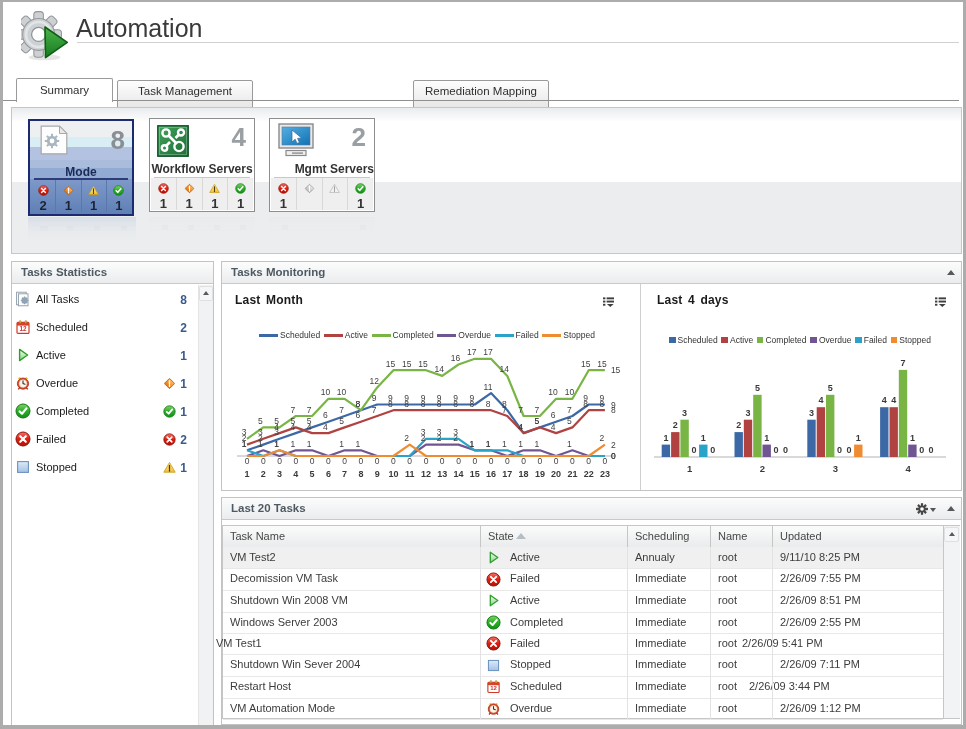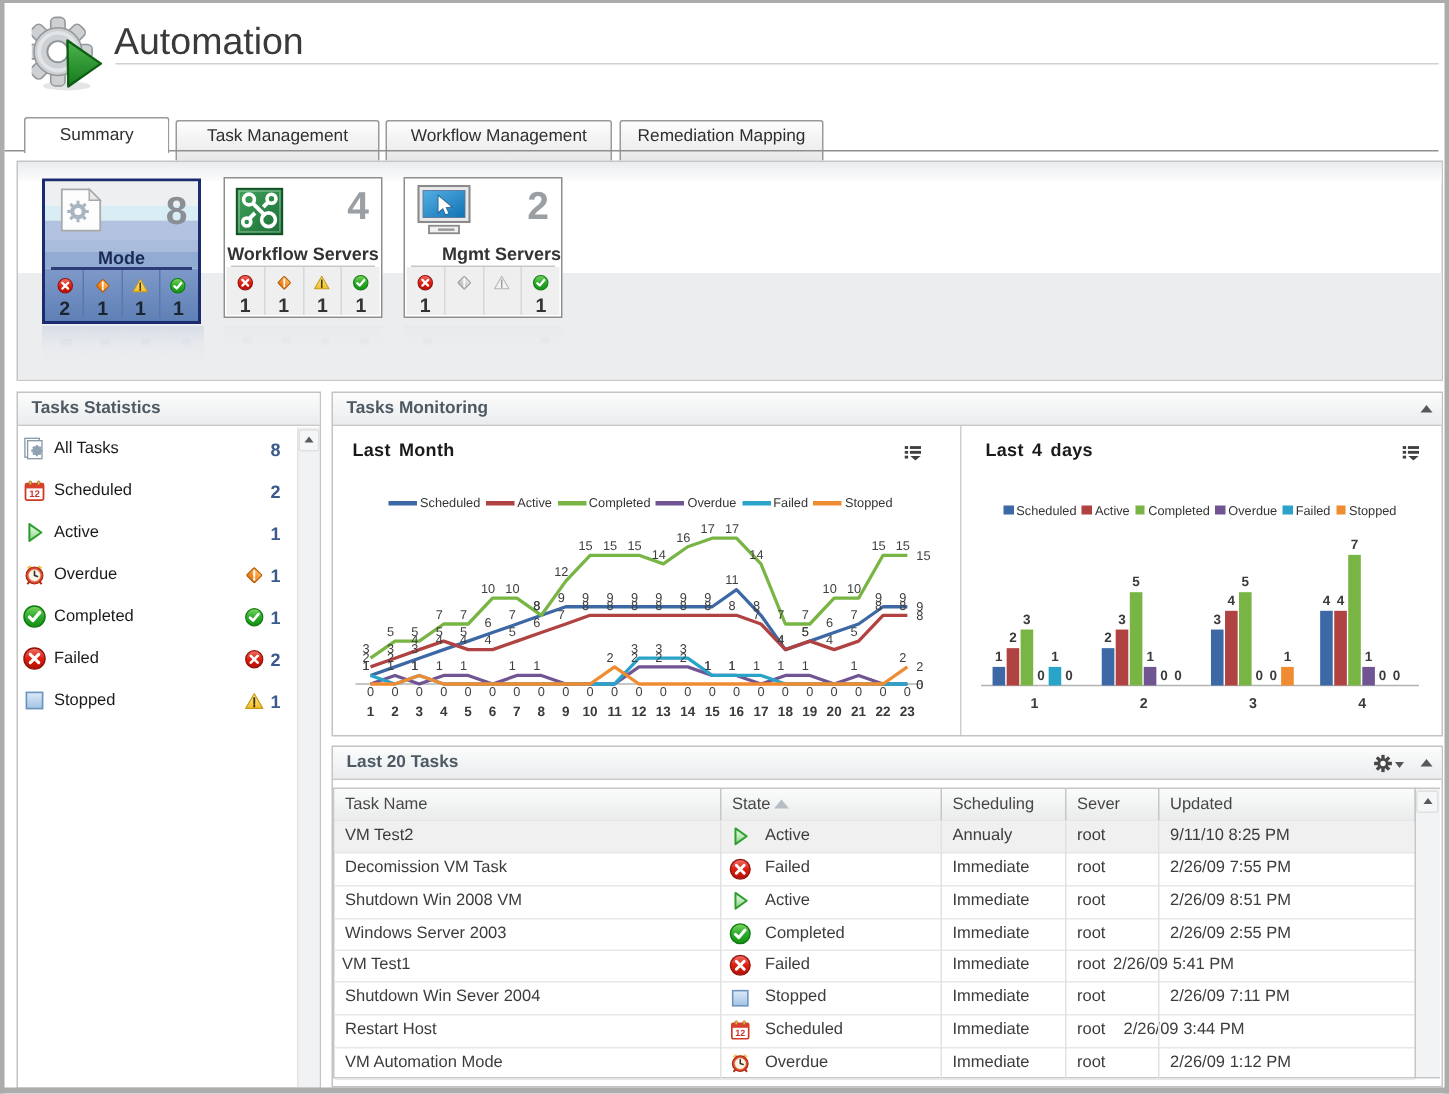--- a/index.html
+++ b/index.html
@@ -204,21 +204,20 @@
     <div style="position:absolute;left:21px;top:10px;width:49px;height:51px;">
       <svg width="49" height="51" style="">
         <use href="#i-biggear"></use>
       </svg>
     </div>
     <div style="position:absolute;left:76px;top:14px;font-size:25px;color:#3a3a3a;">Automation</div>
     <div style="position:absolute;left:77px;top:42px;width:882px;height:1px;background:#cdd1d4;"></div>
     <div style="position:absolute;left:3px;top:100px;width:956px;height:1px;background:#8f8f8f;z-index:1;"></div>
     <div class="tab on" style="left:16px;width:97px;">Summary</div>
     <div class="tab" style="left:117px;width:136px;">Task Management</div>
-    <div class="tab" style="left:257px;width:151px;">Workflow Management</div>
     <div class="tab" style="left:413px;width:136px;">Remediation Mapping</div>
     <div class="panel" style="left:11px;top:107px;width:951px;height:147px;border-color:#c6c6c6;">
       <div style="position:absolute;left:0;top:0;right:0;height:13px;background:linear-gradient(#e9ecee,#fdfdfd)"></div>
       <div style="position:absolute;left:0;top:74px;right:0;bottom:0;background:#ebedee"></div>
     </div>
     <div class="card" style="left:28px;top:119px;height:97px;border:2px solid #1c2b70;background:#fff">
 <div style="position:absolute;left:0;top:0;right:0;height:16px;background:#edeff0"></div>
 <div style="position:absolute;left:0;top:16px;right:0;height:10px;background:#d9edf5"></div>
 <div style="position:absolute;left:0;top:26px;right:0;height:13px;background:#b3c2e1"></div>
 <div style="position:absolute;left:0;top:39px;right:0;height:8px;background:#a9bcdc"></div>
@@ -720,21 +719,21 @@
         </div>
 <div style="position:absolute;right:25px;top:10px;width:0;height:0;border-left:3.5px solid transparent;border-right:3.5px solid transparent;border-top:4px solid #555"></div>
 <div class="tri-up" style="position:absolute;right:6px;top:8px"></div>
 </div>
     </div>
     <div style="position:absolute;left:222px;top:525px;width:738px;height:194px;border:1px solid #c6c6c6;background:#fff;"></div>
     <div style="position:absolute;left:223px;top:526px;width:720px;height:21px;background:linear-gradient(#fbfbfb,#e9ebec);"></div>
     <div class="hcell" style="left:481px;top:526px;width:147px;">State</div>
     <div class="hcell" style="left:223px;top:526px;width:258px;">Task Name</div>
     <div class="hcell" style="left:628px;top:526px;width:83px;">Scheduling</div>
-    <div class="hcell" style="left:711px;top:526px;width:62px;">Sever</div>
+    <div class="hcell" style="left:711px;top:526px;width:62px;">Name</div>
     <div class="hcell" style="left:773px;top:526px;width:171px;">Updated</div>
     <div style="position:absolute;left:516px;top:533px;width:0px;height:0px;;width:0;height:0;border-left:5.5px solid transparent;border-right:5.5px solid transparent;border-bottom:6.5px solid #b6bdc4;"></div>
     <div style="position:absolute;left:222px;top:547px;width:721px;height:1px;background:#c6c6c6;"></div>
     <div style="position:absolute;left:223px;top:547.0px;width:720px;height:21px;background:#f0f0f0;"></div>
     <div class="cell" style="left:223px;top:547px;width:256px;">VM Test2</div>
     <div style="position:absolute;left:486px;top:550.0px;width:15px;height:15px;">
       <svg width="15" height="15" style="">
         <use href="#i-play"></use>
       </svg>
     </div>
@@ -769,21 +768,21 @@
     <div style="position:absolute;left:486px;top:614.5px;width:15px;height:15px;">
       <svg width="15" height="15" style="">
         <use href="#i-ok"></use>
       </svg>
     </div>
     <div class="cell" style="left:503px;top:612px;">Completed</div>
     <div class="cell" style="left:628px;top:612px;">Immediate</div>
     <div class="cell" style="left:711px;top:612px;">root</div>
     <div class="cell" style="left:773px;top:612px;">2/26/09 2:55 PM</div>
     <div class="hline" style="left:223px;top:633px;width:720px;"></div>
-    <div class="cell" style="left:221px;top:633px;width:280px;">VM Test1</div>
+    <div class="cell" style="left:209px;top:633px;width:280px;">VM Test1</div>
     <div style="position:absolute;left:486px;top:636.0px;width:15px;height:15px;">
       <svg width="15" height="15" style="">
         <use href="#i-fail"></use>
       </svg>
     </div>
     <div class="cell" style="left:503px;top:633px;">Failed</div>
     <div class="cell" style="left:628px;top:633px;">Immediate</div>
     <div class="cell" style="left:711px;top:633px;">root</div>
     <div class="cell" style="left:735px;top:633px;">2/26/09 5:41 PM</div>
     <div class="hline" style="left:223px;top:654px;width:720px;"></div>

